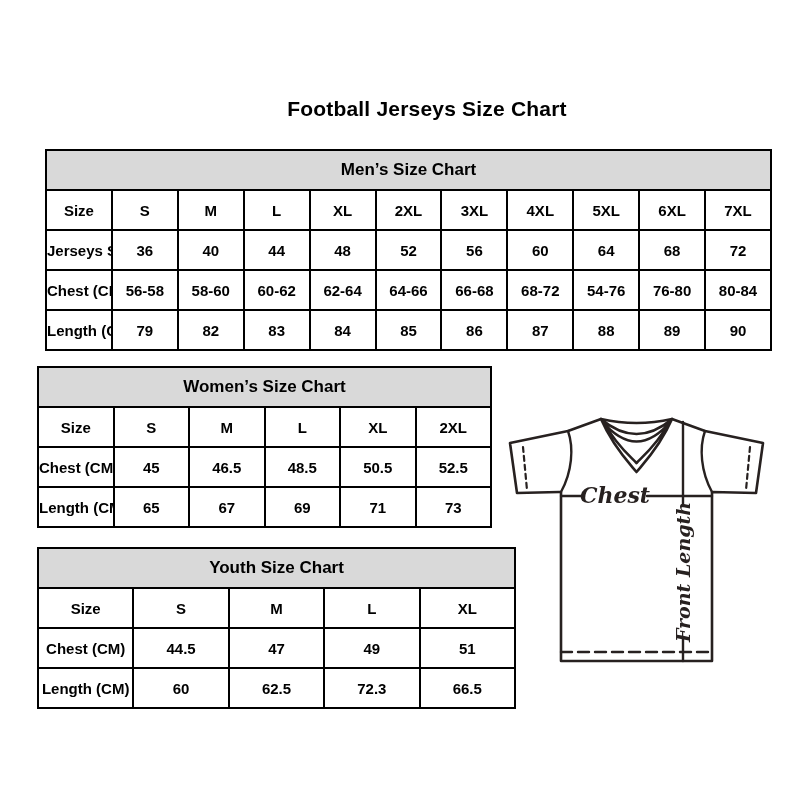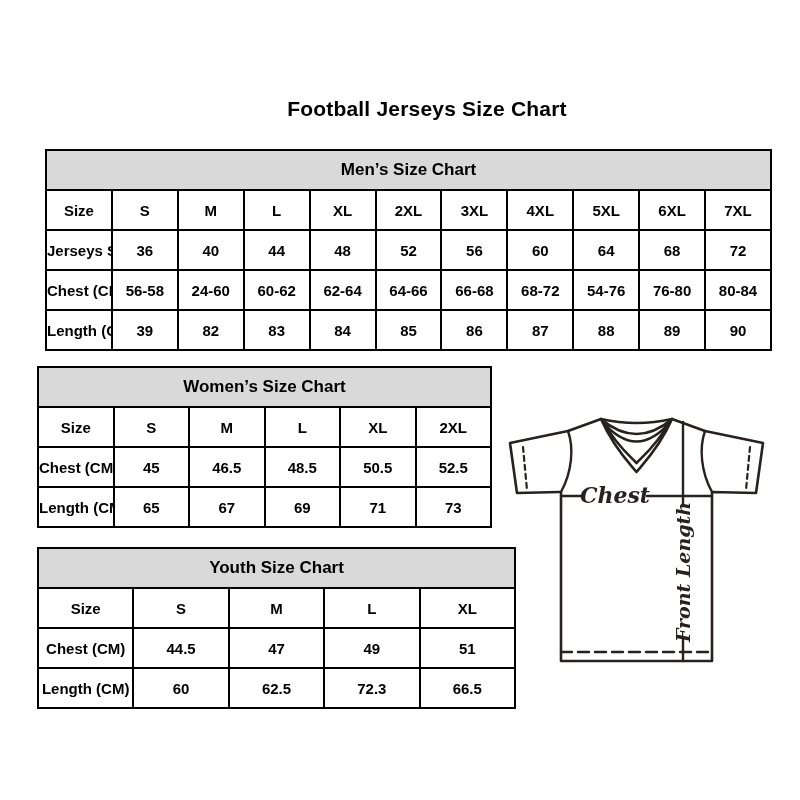--- a/index.html
+++ b/index.html
@@ -98,33 +98,33 @@
           <td>52</td>
           <td>56</td>
           <td>60</td>
           <td>64</td>
           <td>68</td>
           <td>72</td>
         </tr>
         <tr>
           <th style="width: 111px;">Chest (CM)</th>
           <td>56-58</td>
-          <td>24-60</td>
+          <td>58-60</td>
           <td>60-62</td>
           <td>62-64</td>
           <td>64-66</td>
           <td>66-68</td>
           <td>68-72</td>
           <td>54-76</td>
           <td>76-80</td>
           <td>80-84</td>
         </tr>
         <tr>
           <th style="width: 111px;">Length (CM)</th>
-          <td>39</td>
+          <td>79</td>
           <td>82</td>
           <td>83</td>
           <td>84</td>
           <td>85</td>
           <td>86</td>
           <td>87</td>
           <td>88</td>
           <td>89</td>
           <td>90</td>
         </tr>

